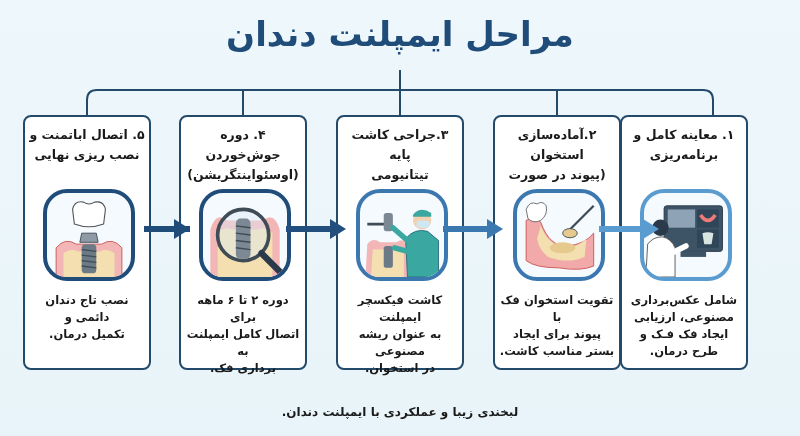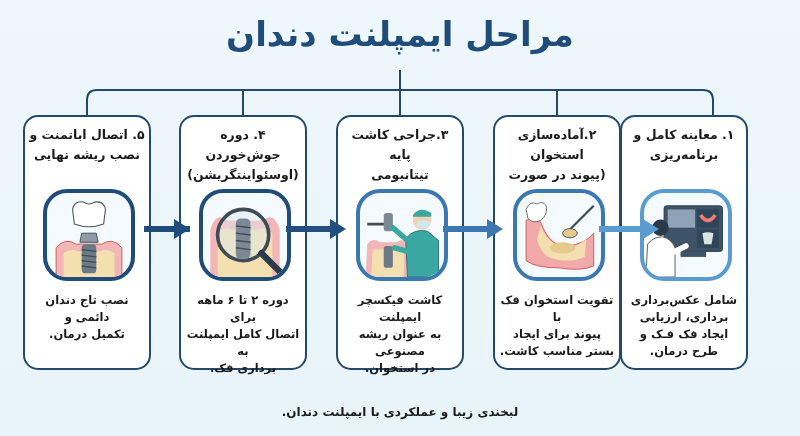--- a/index.html
+++ b/index.html
@@ -11,21 +11,21 @@
     color: #1c1c1c;
   }
   .title {
     position: absolute; top: 14px; left: 0; width: 800px;
     text-align: center; font-size: 34px; font-weight: bold;
     color: #1f4c78; direction: rtl; letter-spacing: 0;
   }
   svg.connectors { position: absolute; left: 0; top: 0; }
   .card {
     position: absolute; top: 115px; width: 128px; height: 255px;
-    background: #ffffff; border: 2px solid #234a6b; border-radius: 15px;
+    background: #ffffff; border: 2px solid #234a6b; border-radius: 8px;
     direction: rtl;
   }
   .card-title {
     position: absolute; top: 8px; left: 4px; right: 4px;
     text-align: center; font-size: 12.5px; font-weight: bold;
     line-height: 20px; color: #1a1a1a;
   }
   .card-desc {
     position: absolute; top: 175px; left: 4px; right: 4px;
     text-align: center; font-size: 11.5px; font-weight: bold;
@@ -55,21 +55,21 @@
   <line x1="400" y1="70" x2="400" y2="116" stroke="#234a6b" stroke-width="2"></line>
   <path d="M87 116 L87 100 Q87 90 97 90 L703 90 Q713 90 713 100 L713 116" fill="none" stroke="#234a6b" stroke-width="2"></path>
   <line x1="243" y1="90" x2="243" y2="116" stroke="#234a6b" stroke-width="2"></line>
   <line x1="400" y1="90" x2="400" y2="116" stroke="#234a6b" stroke-width="2"></line>
   <line x1="557" y1="90" x2="557" y2="116" stroke="#234a6b" stroke-width="2"></line>
 </svg>
 
 <div class="card" style="left:23px;">
   <div class="card-title">
     <div>۵. اتصال اباتمنت و</div>
-    <div>نصب ریشه نهایی</div>
+    <div>نصب ریزی نهایی</div>
   </div>
   <div class="icon-frame">
     <svg viewBox="0 0 92 92">
       <path d="M10 92 L10 60 Q20 48 32 56 L60 56 Q72 48 82 60 L82 92 Z" fill="#f2b6b6" stroke="#c55" stroke-width="1"></path>
       <path d="M18 92 L18 66 Q26 60 34 64 L58 64 Q66 60 74 66 L74 92 Z" fill="#f3dfb0"></path>
       <rect x="38" y="56" width="16" height="32" rx="4" fill="#6c7a86"></rect>
       <g stroke="#3f4b55" stroke-width="1.5">
           <line x1="38" y1="62" x2="54" y2="64"></line>
           <line x1="38" y1="68" x2="54" y2="70"></line>
           <line x1="38" y1="74" x2="54" y2="76"></line>
@@ -175,21 +175,21 @@
       <rect x="58" y="40" width="24" height="20" fill="#2f4558"></rect>
       <path d="M64 44 Q70 42 76 44 L74 56 L66 56 Z" fill="#d8e6e2"></path>
       <rect x="40" y="64" width="28" height="6" fill="#3d5366"></rect>
       <circle cx="18" cy="38" r="9" fill="#2b3a4a"></circle>
       <path d="M2 92 L4 56 Q10 48 20 48 Q30 50 34 60 L34 92 Z" fill="#ffffff" stroke="#555" stroke-width="1"></path>
       <path d="M30 66 L46 58" stroke="#ffffff" stroke-width="6" stroke-linecap="round"></path>
     </svg>
   </div>
   <div class="card-desc">
     <div>شامل عکس‌برداری</div>
-    <div>برداری، ارزیابی</div>
+    <div>مصنوعی، ارزیابی</div>
     <div>ایجاد فک فـک و</div>
     <div>طرح درمان.</div>
   </div>
 </div>
 
 <svg class="arrow" style="left:130px; width:60px;" viewBox="0 0 60 22">
   <rect x="14" y="8" width="46" height="6" fill="#1f4c78"></rect>
   <polygon points="0,11 16,1 16,21" fill="#1f4c78" transform="rotate(180 30 11)"></polygon>
 </svg>
 <svg class="arrow" style="left:286px; width:60px;" viewBox="0 0 60 22">

